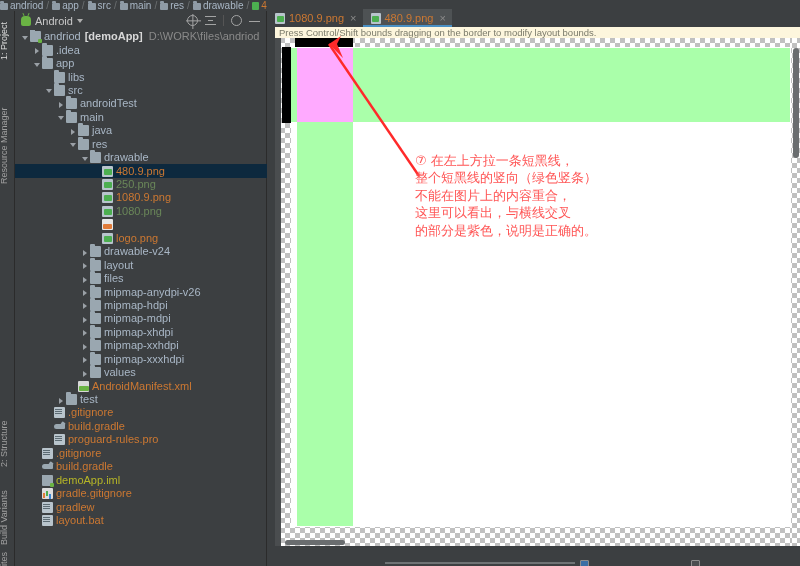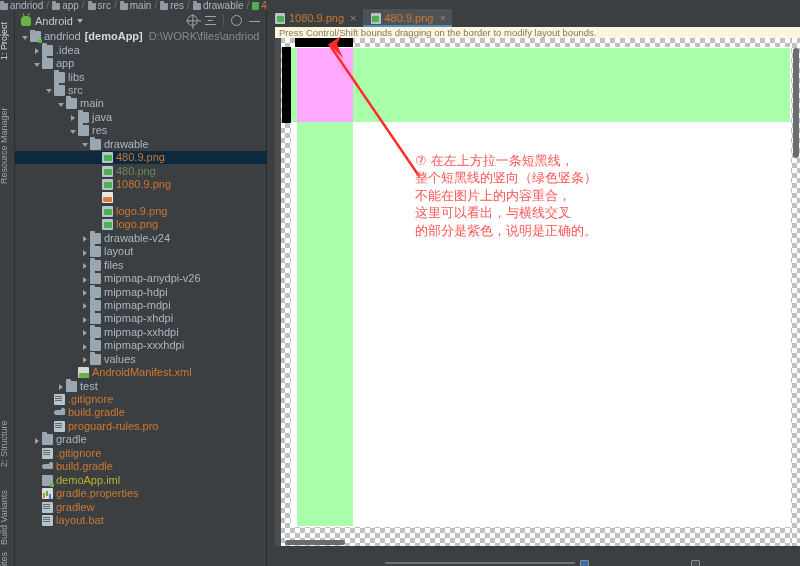--- a/index.html
+++ b/index.html
@@ -336,20 +336,28 @@
         <div class="trow">
           <span class="tw" style="width: 30px;"></span>
           <span class="arrow open">
             <i></i>
           </span>
           <span class="ticon i-folder"></span>
           <span class="tlbl c-default">src</span>
         </div>
         <div class="trow">
           <span class="tw" style="width: 42px;"></span>
+          <span class="arrow closed">
+            <i></i>
+          </span>
+          <span class="ticon i-folder"></span>
+          <span class="tlbl c-default">androidTest</span>
+        </div>
+        <div class="trow">
+          <span class="tw" style="width: 42px;"></span>
           <span class="arrow open">
             <i></i>
           </span>
           <span class="ticon i-folder"></span>
           <span class="tlbl c-default">main</span>
         </div>
         <div class="trow">
           <span class="tw" style="width: 54px;"></span>
           <span class="arrow closed">
             <i></i>
@@ -376,38 +384,38 @@
         <div class="trow sel">
           <span class="tw" style="width: 78px;"></span>
           <span class="arrow "></span>
           <span class="ticon i-png"></span>
           <span class="tlbl c-orange">480.9.png</span>
         </div>
         <div class="trow">
           <span class="tw" style="width: 78px;"></span>
           <span class="arrow "></span>
           <span class="ticon i-png"></span>
-          <span class="tlbl c-green">480.png</span>
+          <span class="tlbl c-green">250.png</span>
         </div>
         <div class="trow">
           <span class="tw" style="width: 78px;"></span>
           <span class="arrow "></span>
           <span class="ticon i-png"></span>
           <span class="tlbl c-orange">1080.9.png</span>
         </div>
         <div class="trow">
           <span class="tw" style="width: 78px;"></span>
           <span class="arrow "></span>
+          <span class="ticon i-png"></span>
+          <span class="tlbl c-green">1080.png</span>
+        </div>
+        <div class="trow">
+          <span class="tw" style="width: 78px;"></span>
+          <span class="arrow "></span>
           <span class="ticon i-xml"></span>
-        </div>
-        <div class="trow">
-          <span class="tw" style="width: 78px;"></span>
-          <span class="arrow "></span>
-          <span class="ticon i-png"></span>
-          <span class="tlbl c-orange">logo.9.png</span>
         </div>
         <div class="trow">
           <span class="tw" style="width: 78px;"></span>
           <span class="arrow "></span>
           <span class="ticon i-png"></span>
           <span class="tlbl c-orange">logo.png</span>
         </div>
         <div class="trow">
           <span class="tw" style="width: 66px;"></span>
           <span class="arrow closed">
@@ -515,49 +523,41 @@
           <span class="tlbl c-orange">build.gradle</span>
         </div>
         <div class="trow">
           <span class="tw" style="width: 30px;"></span>
           <span class="arrow "></span>
           <span class="ticon i-file"></span>
           <span class="tlbl c-orange">proguard-rules.pro</span>
         </div>
         <div class="trow">
           <span class="tw" style="width: 18px;"></span>
-          <span class="arrow closed">
-            <i></i>
-          </span>
-          <span class="ticon i-folder"></span>
-          <span class="tlbl c-default">gradle</span>
-        </div>
-        <div class="trow">
-          <span class="tw" style="width: 18px;"></span>
           <span class="arrow "></span>
           <span class="ticon i-file"></span>
           <span class="tlbl c-orange">.gitignore</span>
         </div>
         <div class="trow">
           <span class="tw" style="width: 18px;"></span>
           <span class="arrow "></span>
           <span class="ticon i-gradle"></span>
           <span class="tlbl c-orange">build.gradle</span>
         </div>
         <div class="trow">
           <span class="tw" style="width: 18px;"></span>
           <span class="arrow "></span>
           <span class="ticon i-iml"></span>
           <span class="tlbl c-yellowgreen">demoApp.iml</span>
         </div>
         <div class="trow">
           <span class="tw" style="width: 18px;"></span>
           <span class="arrow "></span>
           <span class="ticon i-props"></span>
-          <span class="tlbl c-orange">gradle.properties</span>
+          <span class="tlbl c-orange">gradle.gitignore</span>
         </div>
         <div class="trow">
           <span class="tw" style="width: 18px;"></span>
           <span class="arrow "></span>
           <span class="ticon i-file"></span>
           <span class="tlbl c-orange">gradlew</span>
         </div>
         <div class="trow">
           <span class="tw" style="width: 18px;"></span>
           <span class="arrow "></span>

